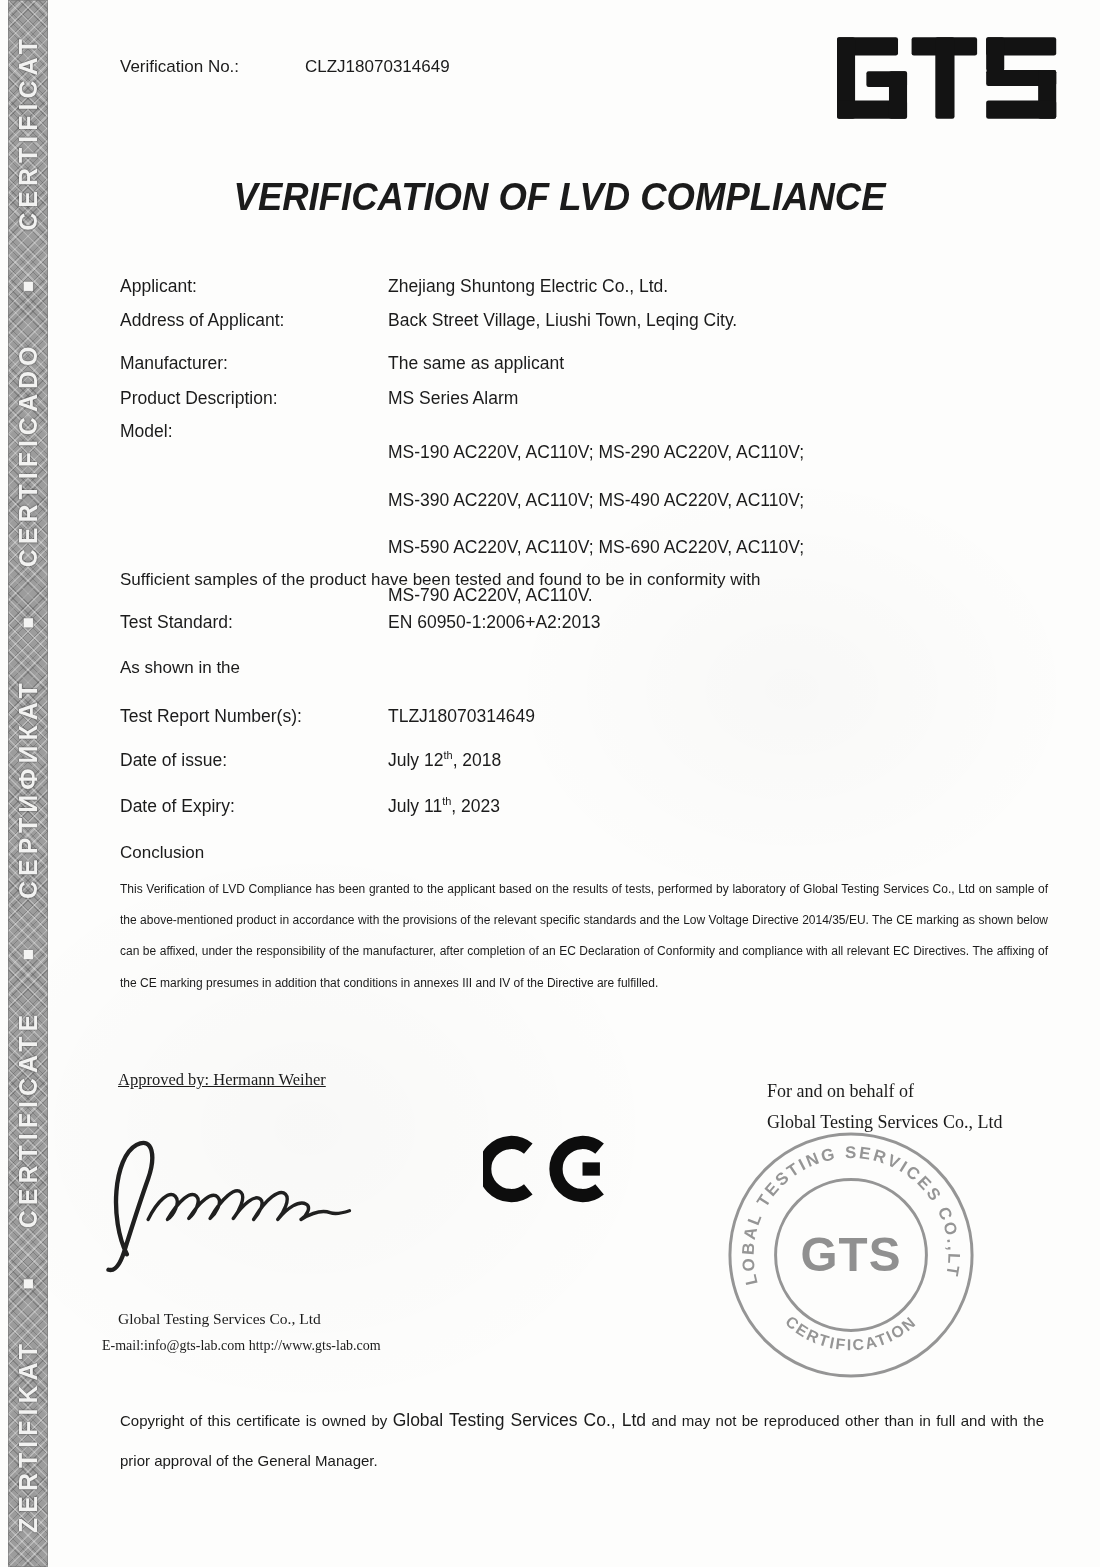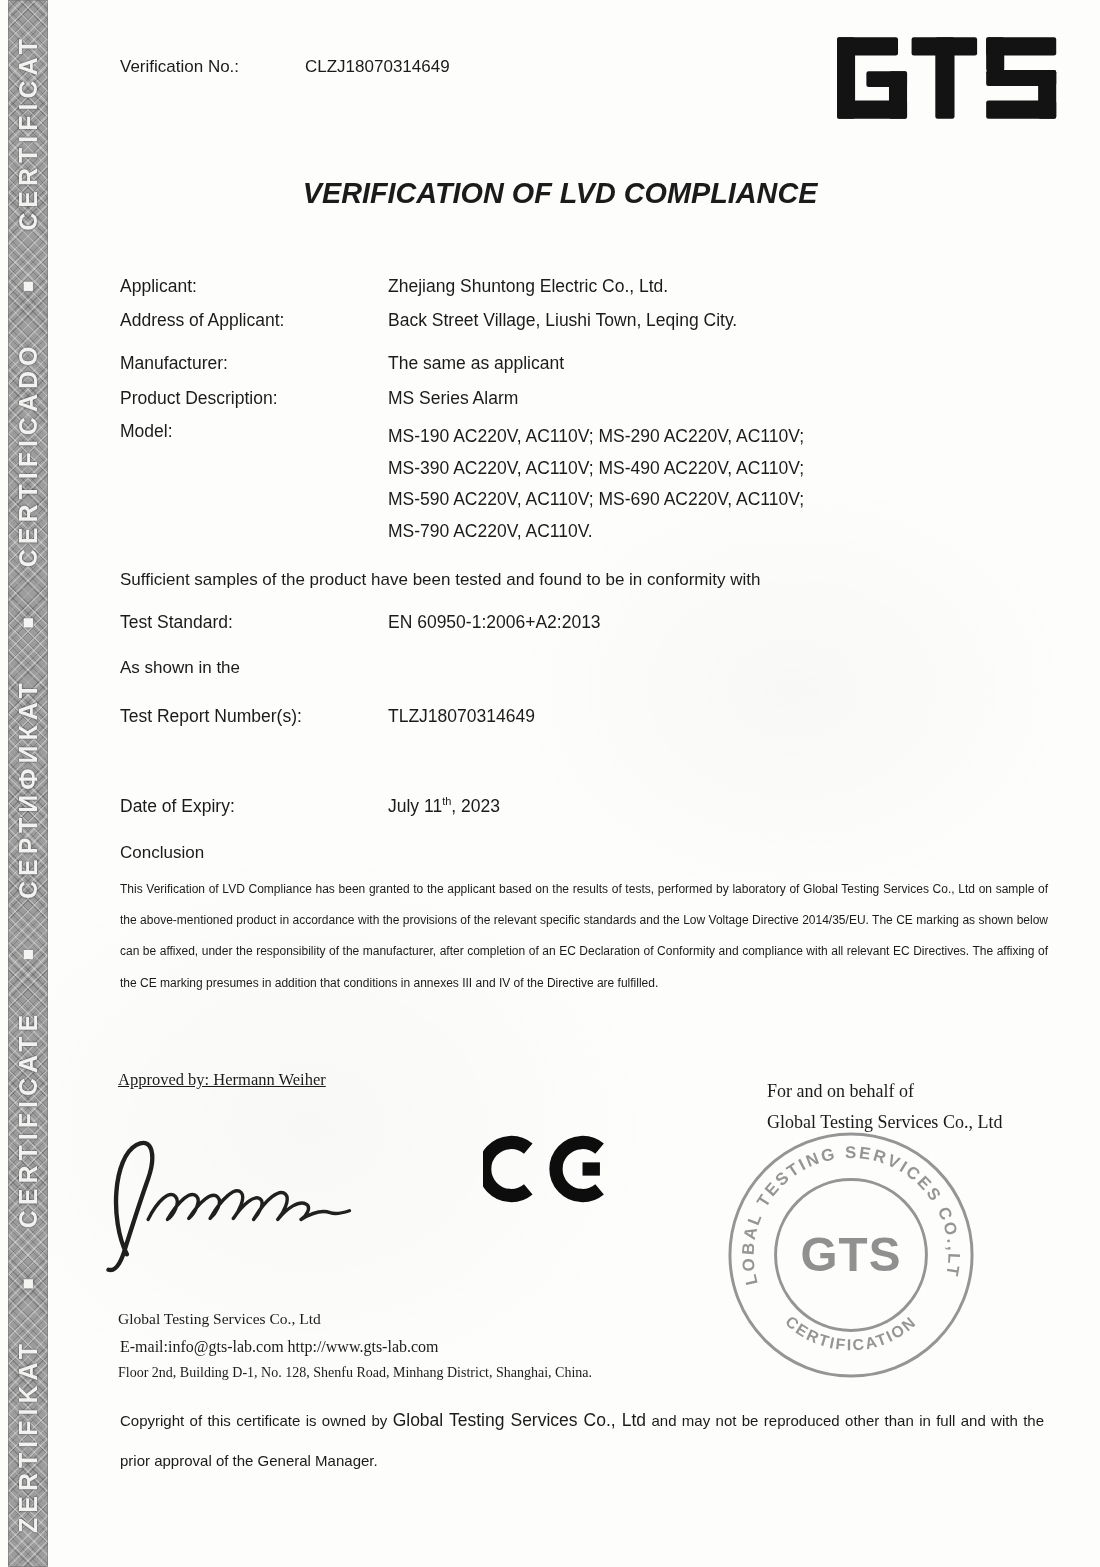--- a/index.html
+++ b/index.html
@@ -33,44 +33,44 @@
     text-shadow:0 0 2px rgba(70,70,70,.9), 0 0 1px rgba(70,70,70,.9);
     white-space:nowrap;
   }
   .strip-sq{font-size:19px;color:#f4f4f3;text-shadow:0 0 2px rgba(70,70,70,.8);}
   
   .verif-row{position:absolute;left:120px;top:57px;display:flex;font-size:17px;justify-content:center;}
   .verif-row .lbl{width:185px;flex:none;}
   .logo{position:absolute;left:837px;top:36px;}
   .title{
     position:absolute;left:100px;right:80px;top:176px;text-align:center;
-    font-size:30px;font-weight:bold;font-style:italic;letter-spacing:0px;
+    font-size:38px;font-weight:bold;font-style:italic;letter-spacing:0px;
   }
   .title span{display:inline-block;transform:scaleX(.96);white-space:nowrap;}
   
   .frow{position:absolute;left:120px;right:52px;display:flex;font-size:17.5px;}
   .frow .lbl{width:268px;flex:none;}
-  .mlines div{line-height:31.5px;}
+  .mlines div{line-height:31.5px;margin-top:16px;}
   .plain{position:absolute;left:120px;right:52px;font-size:17px;}
   .uhead{text-underline-offset:4px;}
   .para{
     position:absolute;left:120px;right:52px;font-size:12px;line-height:31.2px;
     text-align:justify;
   }
   sup.th{vertical-align:super;font-size:11px;line-height:0;}
   
   .serif{font-family:"Liberation Serif", serif;}
   .approved{position:absolute;left:118px;top:1070px;font-size:16.5px;text-decoration:underline;}
   .behalf{position:absolute;left:735px;top:1076px;font-size:18px;line-height:31px;margin-left:32px;}
   .sig{position:absolute;left:92px;top:1128px;}
   .ce{position:absolute;left:483px;top:1123px;}
   .stamp{position:absolute;left:722px;top:1126px;opacity:.92;}
   
   .f-company{position:absolute;left:118px;top:1310px;font-size:15.5px;}
-  .f-contact{position:absolute;left:120px;top:1338px;font-size:16px;}
+  .f-contact{position:absolute;left:102px;top:1338px;font-size:14px;}
   .f-address{position:absolute;left:118px;top:1365px;font-size:14px;}
   .copyright{
     position:absolute;left:120px;right:56px;top:1400px;
     font-size:15px;line-height:40px;text-align:justify;
   }
   .copyright .big{font-size:17.5px;}
 </style>
 </head>
 <body>
 
@@ -154,20 +154,24 @@
     <span>EN 60950-1:2006+A2:2013</span>
   </div>
 
   <div class="plain" style="top:658px">As shown in the</div>
 
   <div class="frow" style="top:706px">
     <span class="lbl">Test Report Number(s):</span>
     <span>TLZJ18070314649</span>
   </div>
 
+  <div class="frow" style="top:750px">
+    <span class="lbl">Date of issue:</span>
+    <span><span>July 12</span><sup class="th">th</sup><span>, 2018</span></span>
+  </div>
 
   <div class="frow" style="top:796px">
     <span class="lbl">Date of Expiry:</span>
     <span><span>July 11</span><sup class="th">th</sup><span>, 2023</span></span>
   </div>
 
   <div class="plain uhead" style="top:843px">Conclusion</div>
   <div class="para" style="top:874px">This Verification of LVD Compliance has been granted to the applicant based on the results of tests, performed by laboratory of Global Testing Services Co., Ltd on sample of the above-mentioned product in accordance with the provisions of the relevant specific standards and the Low Voltage Directive 2014/35/EU. The CE marking as shown below can be affixed, under the responsibility of the manufacturer, after completion of an EC Declaration of Conformity and compliance with all relevant EC Directives. The affixing of the CE marking presumes in addition that conditions in annexes  III  and  IV  of the Directive are fulfilled.</div>
 
   <div class="approved serif">Approved by: Hermann Weiher</div>
@@ -208,19 +212,18 @@
       </text>
       <text font-family="Liberation Sans, sans-serif" font-size="16" font-weight="600" fill="#8d8d8d" letter-spacing="2">
         <textPath href="#arcBottom" startOffset="50%" text-anchor="middle">CERTIFICATION</textPath>
       </text>
       <text x="130" y="146" text-anchor="middle" font-family="Liberation Sans, sans-serif" font-size="48" font-weight="800" letter-spacing="1" fill="#878787">GTS</text>
     </svg>
   </div>
 
   <div class="f-company serif">Global Testing Services Co., Ltd</div>
   <div class="f-contact serif">E-mail:info@gts-lab.com  http://www.gts-lab.com</div>
-  <div class="f-address serif">Floor 2nd, Building D-1, No. 128, Shenfu Road, Minhang District, Shanghai, China.</div>
 
   <div class="copyright">
     <span>Copyright of this certificate is owned by </span><span class="big">Global Testing Services Co., Ltd</span><span> and may not be reproduced other than in full and with the prior approval of the General Manager.</span>
   </div>
 
 </div>
 
 </body></html>

